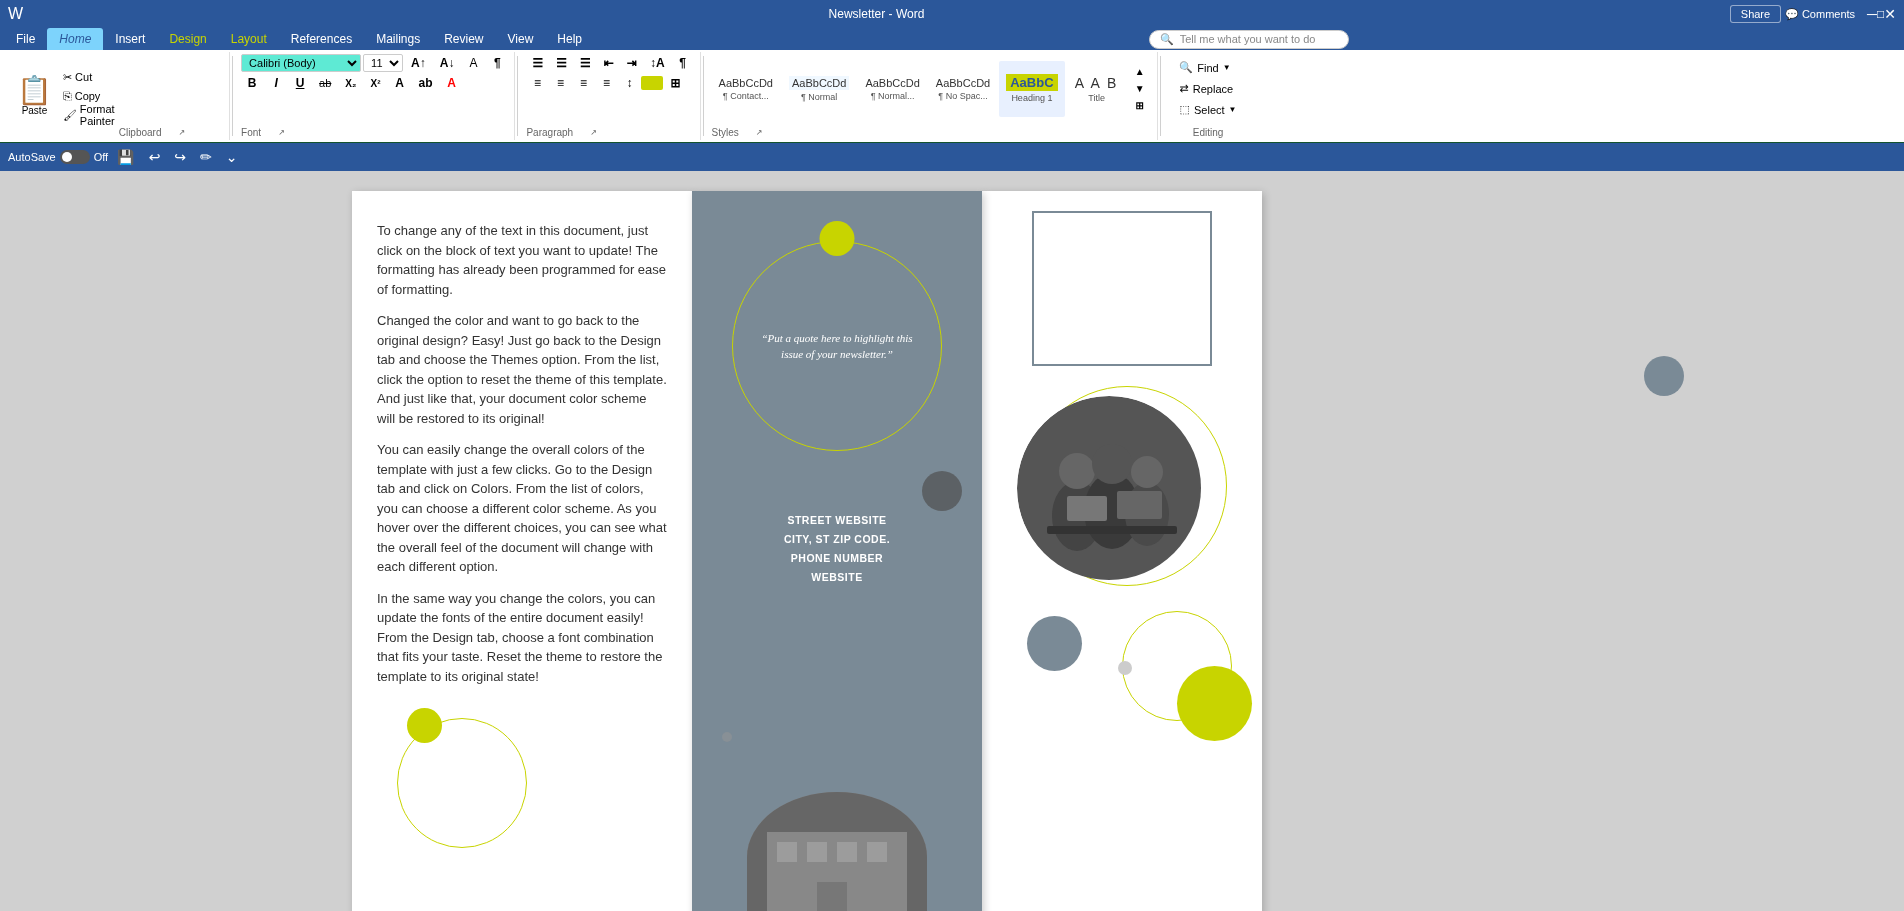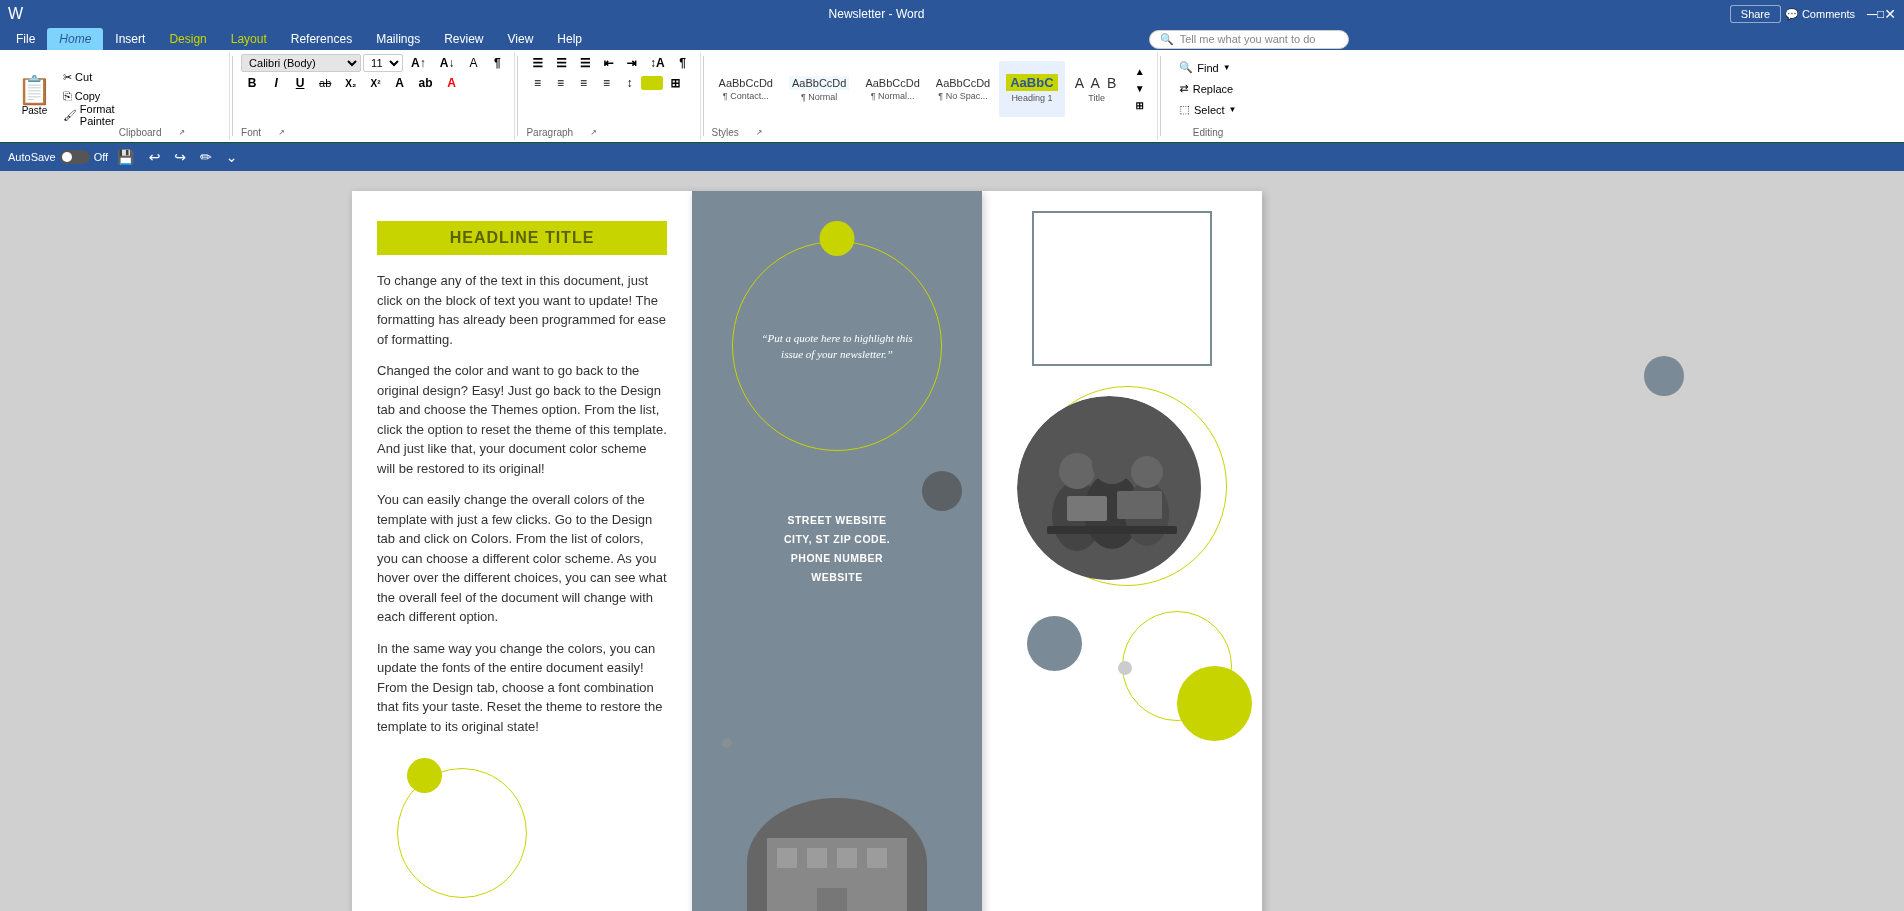--- a/index.html
+++ b/index.html
@@ -104,21 +104,21 @@
       flex: 1;
     }
     .font-row { display: flex; align-items: center; gap: 2px; }
     .font-select {
       font-size: 11px;
       padding: 1px 3px;
       border: 1px solid #ccc;
       border-radius: 2px;
       width: 120px;
       cursor: pointer;
-      background: #e5e5e5;
+      background: #5eead4;
     }
     .font-size-select {
       font-size: 11px;
       padding: 1px 3px;
       border: 1px solid #ccc;
       border-radius: 2px;
       width: 40px;
       cursor: pointer;
       background: white;
     }
@@ -579,23 +579,20 @@
   <span class="qa-btn">↩</span>
   <span class="qa-btn">↪</span>
   <span class="qa-btn">✏</span>
   <span class="qa-btn">⌄</span>
 </div>
 
 <div class="doc-area">
   <div class="page-container">
 
     <div class="page-left">
-      <div class="headline-box">
-        <span class="headline-text">HEADLINE TITLE</span>
-      </div>
       <p class="body-text">To change any of the text in this document, just click on the block of text you want to update! The formatting has already been programmed for ease of formatting.</p>
       <p class="body-text">Changed the color and want to go back to the original design?  Easy!  Just go back to the Design tab and choose the Themes option.  From the list, click the option to reset the theme of this template.  And just like that, your document color scheme will be restored to its original!</p>
       <p class="body-text">You can easily change the overall colors of the template with just a few clicks.  Go to the Design tab and click on Colors.  From the list of colors, you can choose a different color scheme.  As you hover over the different choices, you can see what the overall feel of the document will change with each different option.</p>
       <p class="body-text">In the same way you change the colors, you can update the fonts of the entire document easily!  From the Design tab, choose a font combination that fits your taste.  Reset the theme to restore the template to its original state!</p>
 
       <div style="position:relative;width:200px;height:150px;margin-top:10px;">
         <div style="width:35px;height:35px;border-radius:50%;background:#c8d400;position:absolute;left:30px;top:10px;"></div>
         <div style="width:130px;height:130px;border-radius:50%;border:1.5px solid #c8d400;position:absolute;left:20px;bottom:0;"></div>
       </div>
     </div>

